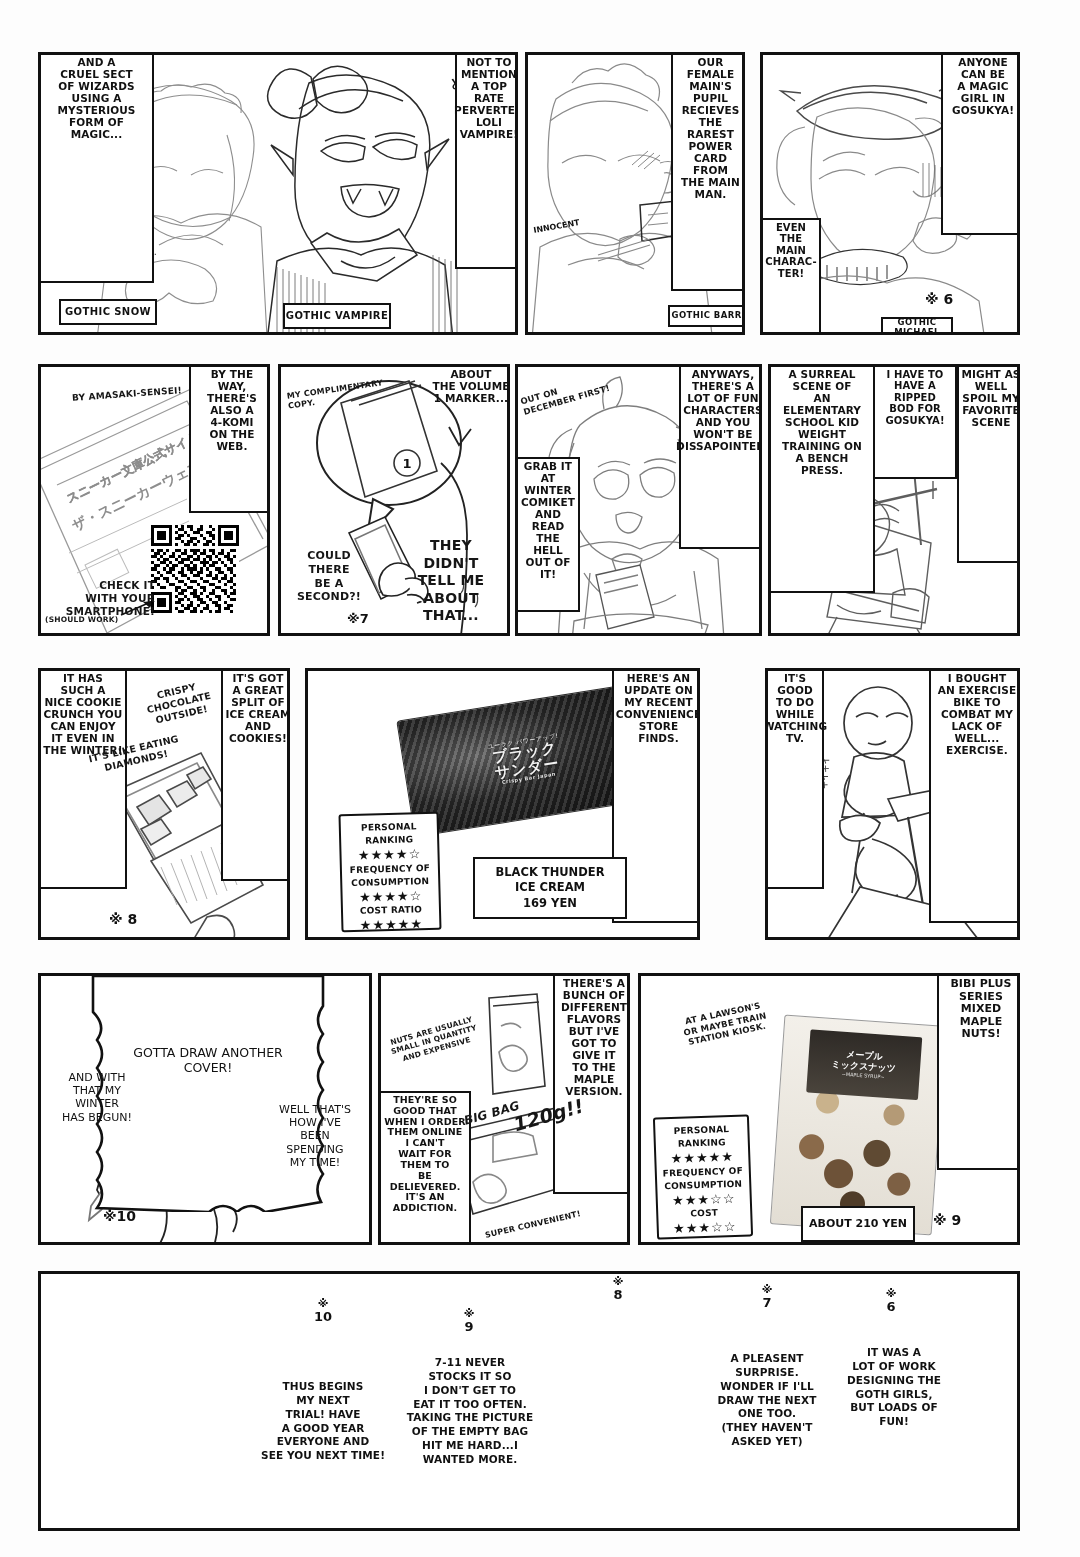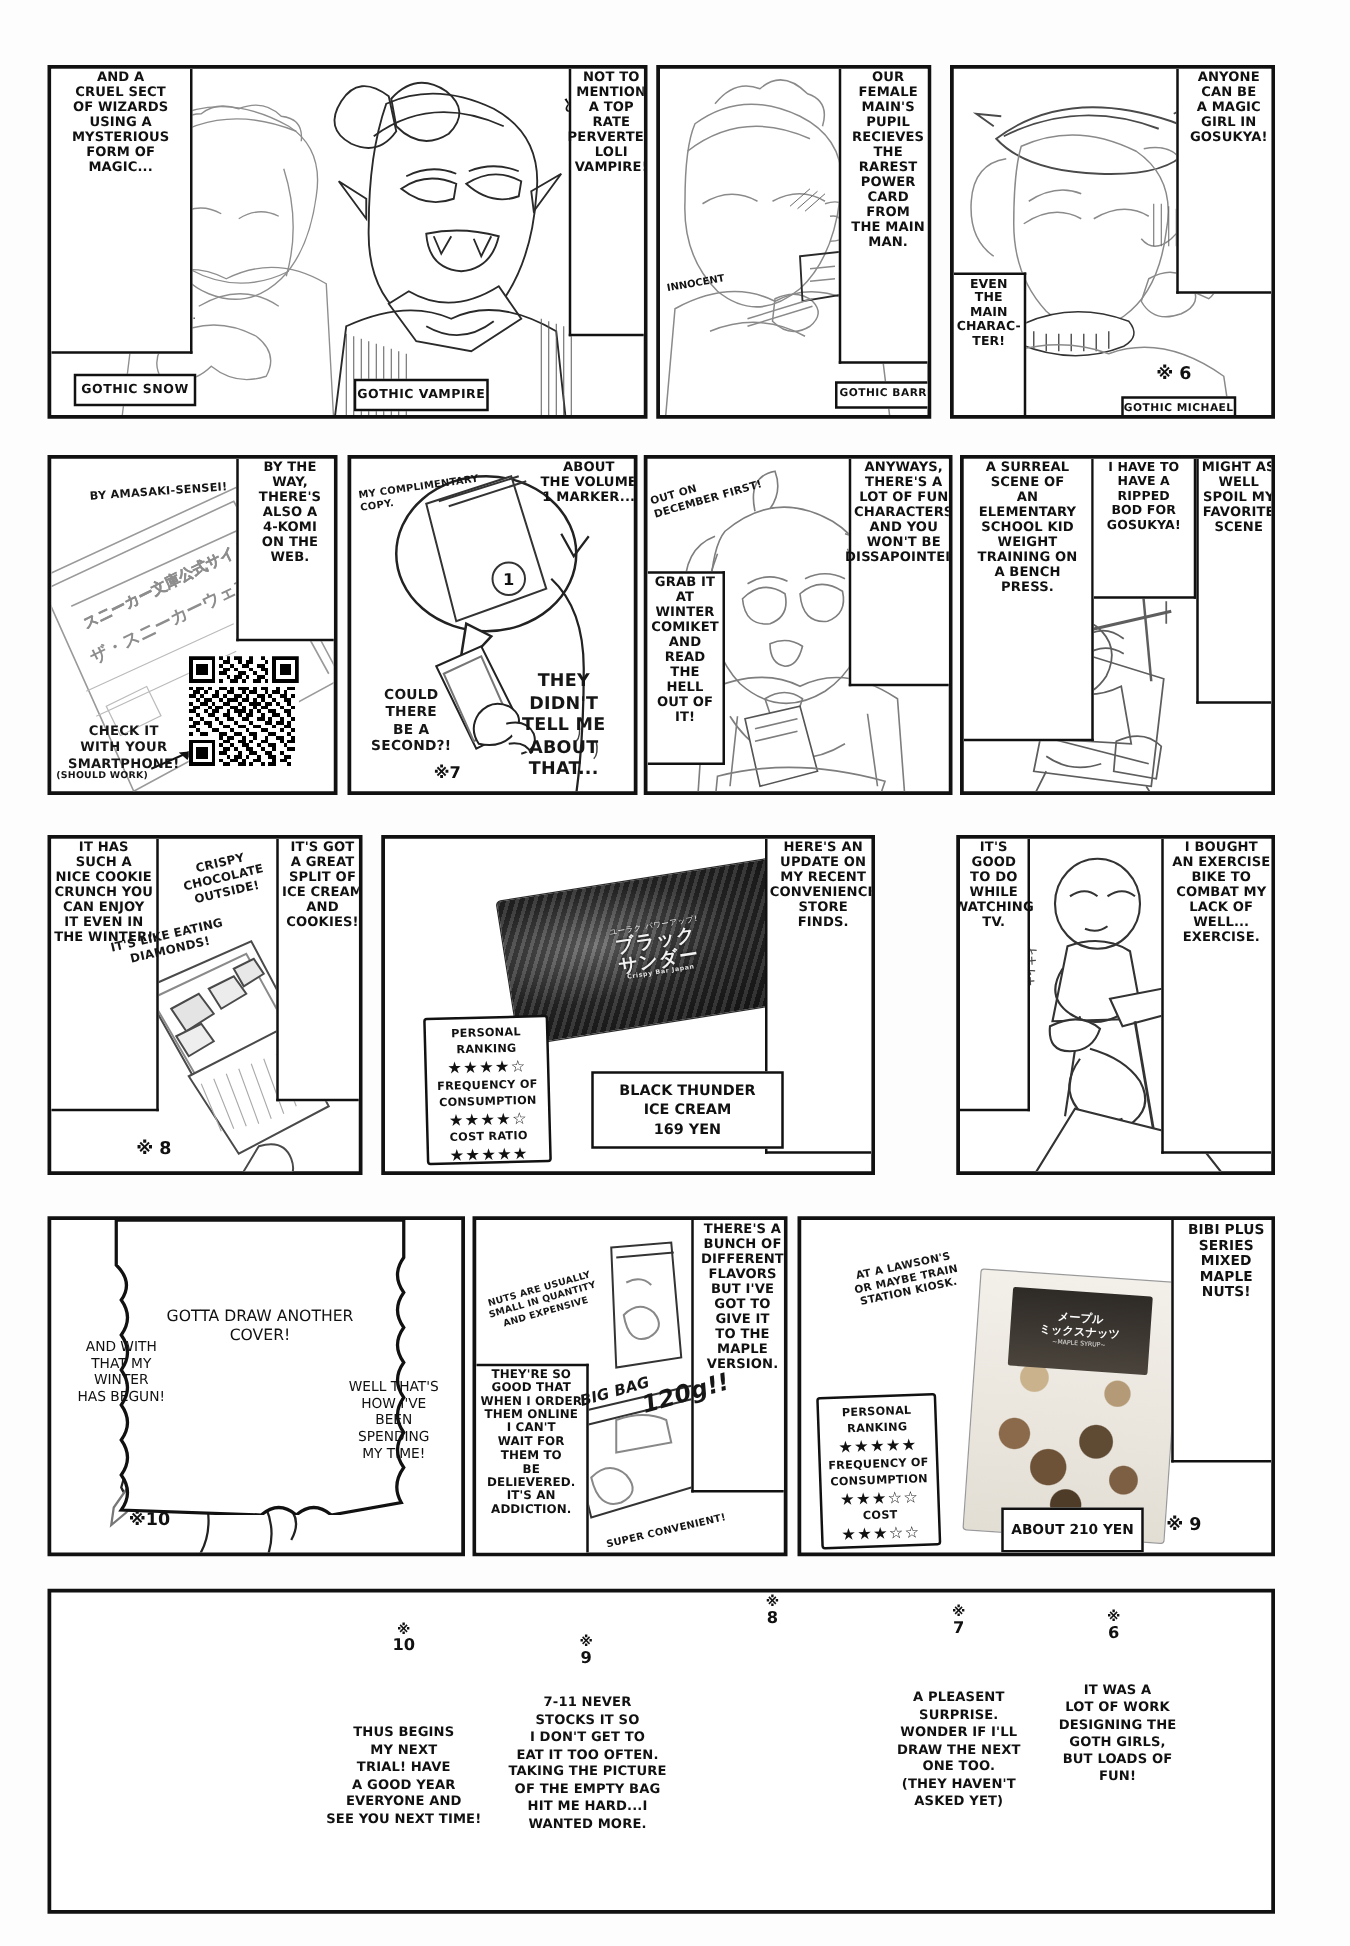--- a/index.html
+++ b/index.html
@@ -369,21 +369,21 @@
   <div class="cap top" style="left:0px; top:163px; width:58px; height:120px; font-size:10px; border-left:none; border-bottom:none;">EVEN
 THE
 MAIN
 CHARAC-
 TER!</div>
 
   <div class="plain" style="left:4px; top:248px; width:54px; font-size:7.5px;">WOOO!</div>
 
   <div class="kome" style="left:162px; top:236px; font-size:14px;">※ 6</div>
 
-  <div class="tag" style="left:118px; top:262px; width:92px; height:21px; font-size:8.5px;margin-left:16px;">GOTHIC MICHAEL</div>
+  <div class="tag" style="left:118px; top:262px; width:72px; height:21px; font-size:8.5px;">GOTHIC MICHAEL</div>
 </div>
 
 <div class="panel" style="left:38px; top:364px; width:232px; height:272px;">
   <div class="art" style="left:0;top:0;width:232px;height:272px;">
     <svg width="232" height="272" viewBox="0 0 232 272">
       <g fill="none" stroke="#9a9a9a" stroke-width="1.3">
         <path d="M-10 96 L150 22 L232 176 L66 266 Z"></path>
         <path d="M-4 104 L146 34 L222 172"></path>
         <path d="M16 118 L152 56"></path>
       </g>
@@ -599,21 +599,21 @@
             <rect x="16" y="28" width="1" height="1"></rect>
             <rect x="19" y="28" width="1" height="1"></rect>
             <rect x="21" y="28" width="2" height="1"></rect>
             <rect x="26" y="28" width="1" height="1"></rect>
       </g>
     </svg>
   </div>
 
   <div class="hand" style="left:16px; top:22px; width:140px; font-size:9px; transform:rotate(-4deg);">BY AMASAKI-SENSEI!</div>
 
-  <div class="hand" style="left:2px; top:212px; width:112px; font-size:10.5px; text-align:center;">CHECK IT
+  <div class="hand" style="left:2px; top:212px; width:112px; font-size:10.5px; text-align:right;">CHECK IT
 WITH YOUR
 SMARTPHONE!</div>
   <div class="hand" style="left:4px; top:248px; width:100px; font-size:7.5px; text-align:left;">(SHOULD WORK)</div>
 
   <div class="art" style="left:78px;top:228px;width:40px;height:26px;">
     <svg width="40" height="26" viewBox="0 0 40 26">
           <path d="M2 20 L34 6" stroke="#111" stroke-width="1.6" fill="none"></path>
           <path d="M34 6 l-10 1 l7 6z" fill="#111"></path>
         </svg>
   </div>

